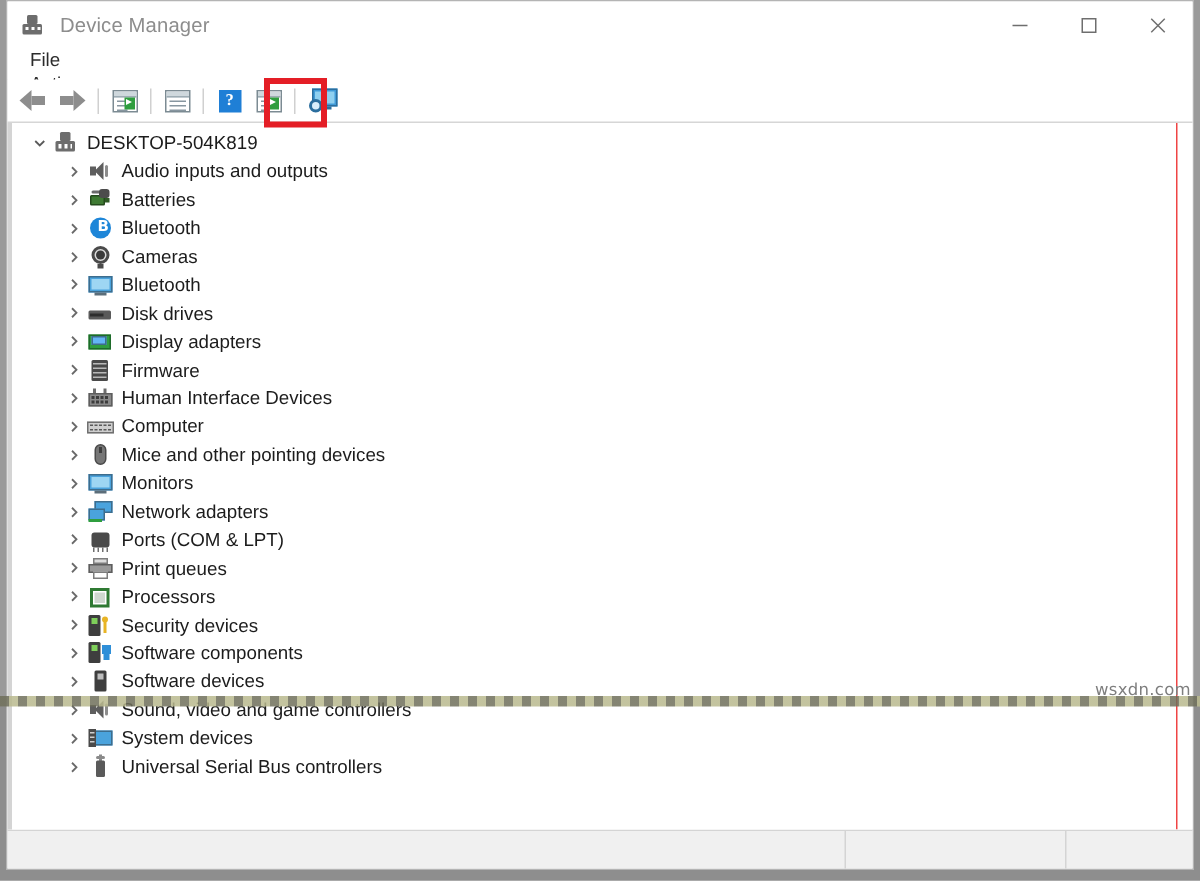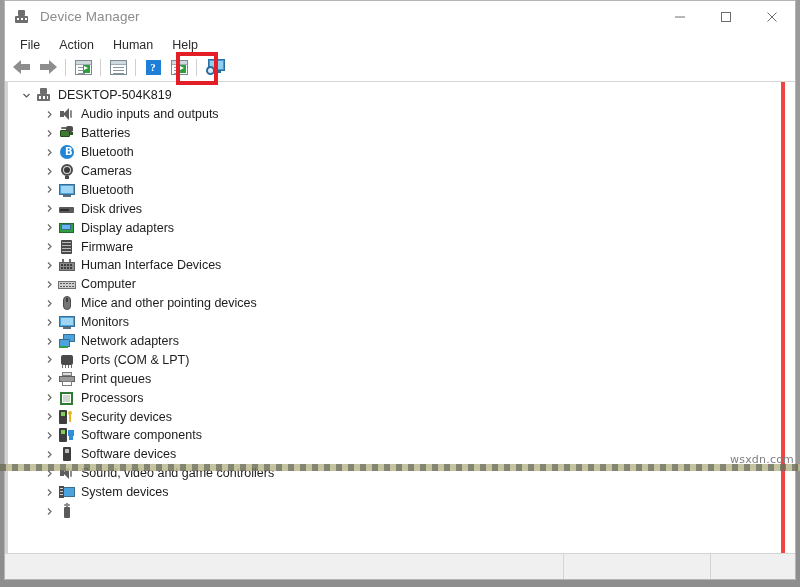--- a/index.html
+++ b/index.html
@@ -85,23 +85,24 @@
     align-items: center;
     justify-content: center;
   }
   .win-btn svg { display: block; }
 
   
   #menubar {
     height: 21px;
     min-height: 21px;
     display: flex;
-    align-items: flex-end;
+    align-items: flex-start;
     padding-left: 8px;
     background: #ffffff;
+    flex-direction: column;
   }
   .menu-item {
     font-size: 12.5px;
     color: #2b2b2b;
     padding: 1px 7px;
     margin-right: 5px;
     cursor: default;
   }
 
   
@@ -255,21 +256,21 @@
     position: relative;
     overflow: hidden;
     border-left: 3px solid #d4d4d4;
   }
   #tree-pane {
     flex: 1;
     background: #ffffff;
     padding-top: 4px;
     overflow: hidden;
     position: relative;
-    border-right: 4px solid #ef4444;
+    border-right: 1px solid #ef4444;
   }
   #right-gutter {
     width: 10px;
     background: #ffffff;
   }
 
   .tree-row {
     height: 18.9px;
     display: flex;
     align-items: center;
@@ -860,20 +861,21 @@
           <span class="chev">
             <svg width="9" height="9" viewBox="0 0 9 9">
                 <polyline points="3,1.5 6,4.5 3,7.5" fill="none" stroke="#6a6a6a" stroke-width="1.2"></polyline>
               </svg>
           </span>
           <span class="row-icon usb">
             <span class="ic stem"></span>
               <span class="ic tip"></span>
               <span class="ic plug"></span>
           </span>
+          <span class="row-label">Universal Serial Bus controllers</span>
         </div>
 
       </div>
       <div id="right-gutter"></div>
     </div>
 
     <div id="statusbar">
       <div class="sb-panel" id="sb-main"></div>
       <div class="sb-panel" id="sb-mid"></div>
       <div class="sb-panel" id="sb-right"></div>

